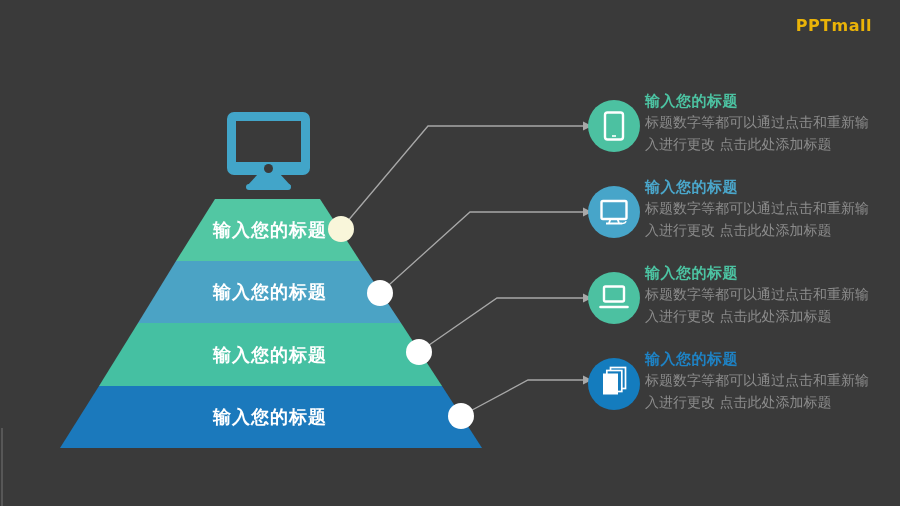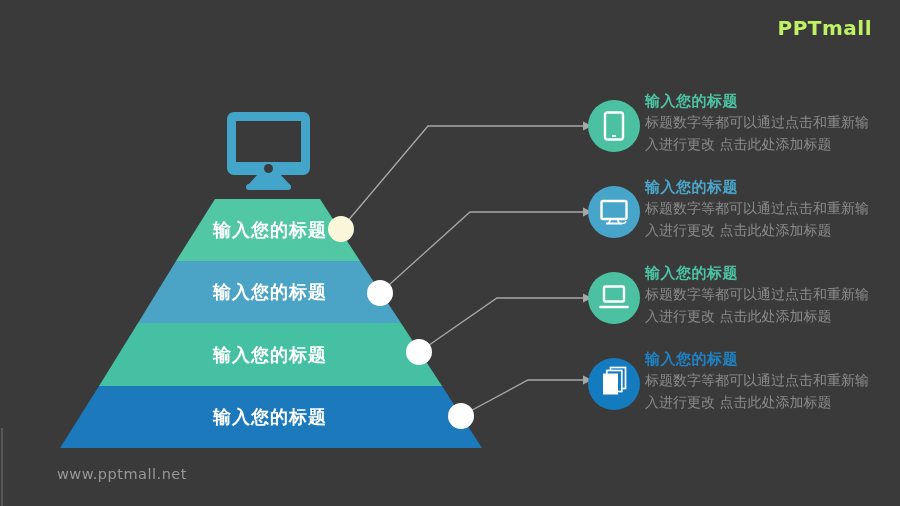--- a/index.html
+++ b/index.html
@@ -35,22 +35,22 @@
   .cir-green{background:#4CC1A1;}
   .cir-blue{background:#47A5C9;}
   .cir-darkblue{background:#147CBE;}
   .callout{position:absolute;left:645px;width:232px;}
   .c-title{font-size:15px;font-weight:bold;line-height:20px;letter-spacing:.5px;}
   .t-green{color:#4CC3A2;}
   .t-blue{color:#4AA6CA;}
   .t-darkblue{color:#1E82C4;}
   .c-body{font-size:14px;line-height:22px;color:#8C8C8C;margin-top:0;letter-spacing:0;}
   
-  #logo{position:absolute;top:16px;right:28px;font-size:20px;font-weight:bold;
-    color:#bef264;letter-spacing:.5px;}
+  #logo{position:absolute;top:16px;right:28px;font-size:16px;font-weight:bold;
+    color:#eab308;letter-spacing:.5px;}
   #site-url{position:absolute;left:57px;top:466px;font-size:14.5px;color:#979797;letter-spacing:.5px;}
   #edge-line{position:absolute;left:1px;top:428px;width:2px;height:78px;background:#575757;}
 </style>
 </head>
 <body>
 
 <div id="slide">
 
   <div id="logo">PPTmall</div>
 
@@ -147,15 +147,14 @@
   </div>
   <div class="callout" style="top:349px;">
     <div class="c-title t-darkblue">输入您的标题</div>
     <div class="c-body">
       <div>标题数字等都可以通过点击和重新输</div>
       <div>入进行更改 点击此处添加标题</div>
     </div>
   </div>
 
   <div id="edge-line"></div>
-  <div id="site-url">www.pptmall.net</div>
 
 </div>
 
 </body></html>

